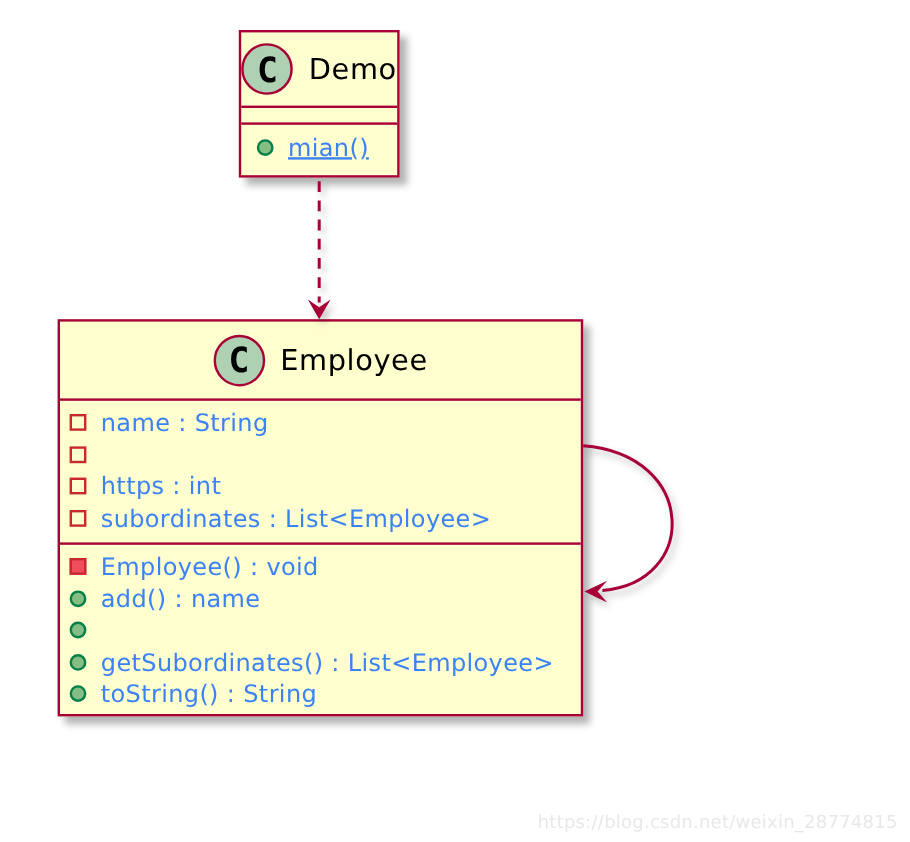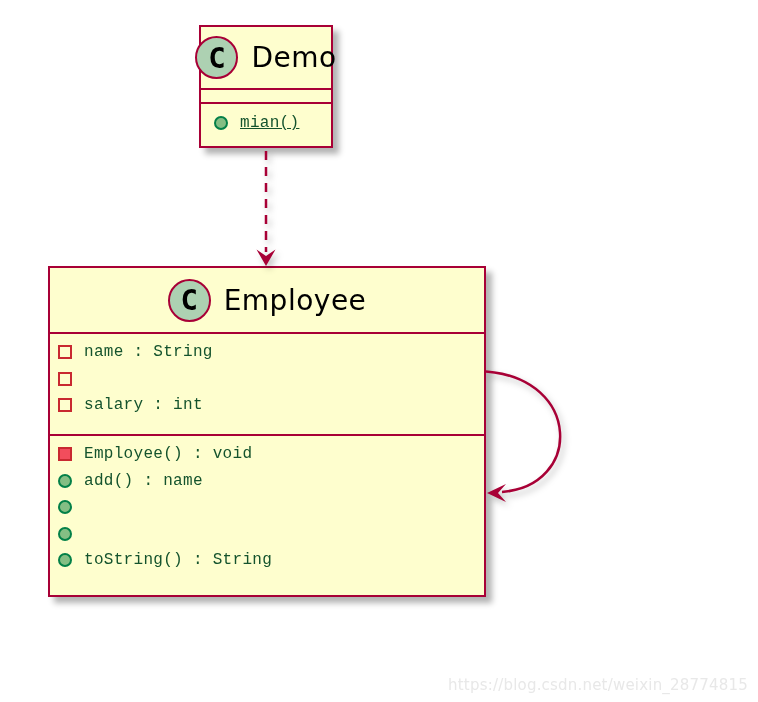--- a/index.html
+++ b/index.html
@@ -18,44 +18,44 @@
   }
   #demo-box{left:199px;top:25px;width:134px;height:123px;}
   #employee-box{left:48px;top:266px;width:438px;height:331px;}
 
   .uml-title{
     display:flex;align-items:center;justify-content:center;gap:13px;
     box-sizing:border-box;
   }
   #demo-box .uml-title{height:61px;}
   #employee-box .uml-title{height:64px;}
-  .title-text{font-size:28px;letter-spacing:0.5px;color:#000;}
+  .title-text{font-size:24px;letter-spacing:0.5px;color:#000;}
   .circle-c{
     width:43px;height:43px;border-radius:50%;
     background:#ADD1B2;border:2.5px solid #A80036;
     box-sizing:border-box;
     display:flex;align-items:center;justify-content:center;
     font-family:"DejaVu Sans Mono","Liberation Mono",monospace;
     font-weight:bold;font-size:29px;color:#000;
     flex:0 0 auto;
   }
   .compartment{border-top:2px solid #A80036;box-sizing:border-box;}
   #demo-box .fields-compartment{height:14px;}
   #demo-box .methods-compartment{height:43px;padding-top:6px;}
-  #employee-box .fields-compartment{height:102px;padding:5px 0 15px 0;}
+  #employee-box .fields-compartment{height:120px;padding:5px 0 15px 0;}
   #employee-box .methods-compartment{height:164px;padding:5px 0 0 0;}
 
   .member-row{
     display:flex;align-items:center;gap:12px;
     height:26.5px;box-sizing:border-box;
   }
   #employee-box .member-row{padding-left:8px;}
   #demo-box .member-row{padding-left:13px;}
   .member-label{
-    font-size:16px;letter-spacing:0.3px;color:#14532d;white-space:nowrap;font-family:Liberation Mono, monospace;
+    font-size:20px;letter-spacing:0.3px;color:#3b82f6;white-space:nowrap;
   }
   .static-underline{text-decoration:underline;}
 
   .ic{flex:0 0 auto;box-sizing:border-box;}
   .sq-outline{width:14px;height:14px;border:2.5px solid #C82930;background:transparent;}
   .sq-filled{width:14px;height:14px;border:2px solid #C82930;background:#F24D5C;}
   .circ-filled{width:14px;height:14px;border-radius:50%;border:2px solid #038048;background:#84BE84;}
 
   .overlay{
     position:absolute;left:0;top:0;pointer-events:none;
@@ -92,37 +92,42 @@
   <div class="compartment fields-compartment">
     <div class="member-row">
       <span class="ic sq-outline"></span>
       <span class="member-label">name : String</span>
     </div>
     <div class="member-row">
       <span class="ic sq-outline"></span>
     </div>
     <div class="member-row">
       <span class="ic sq-outline"></span>
-      <span class="member-label">salary : int</span>
+      <span class="member-label">https : int</span>
+    </div>
+    <div class="member-row">
+      <span class="ic sq-outline"></span>
+      <span class="member-label">subordinates : List&lt;Employee&gt;</span>
     </div>
   </div>
   <div class="compartment methods-compartment">
     <div class="member-row">
       <span class="ic sq-filled"></span>
       <span class="member-label">Employee() : void</span>
     </div>
     <div class="member-row">
       <span class="ic circ-filled"></span>
       <span class="member-label">add() : name</span>
     </div>
     <div class="member-row">
       <span class="ic circ-filled"></span>
     </div>
     <div class="member-row">
       <span class="ic circ-filled"></span>
+      <span class="member-label">getSubordinates() : List&lt;Employee&gt;</span>
     </div>
     <div class="member-row">
       <span class="ic circ-filled"></span>
       <span class="member-label">toString() : String</span>
     </div>
   </div>
 </div>
 
 <svg class="overlay" width="758" height="702" viewBox="0 0 758 702">
 

